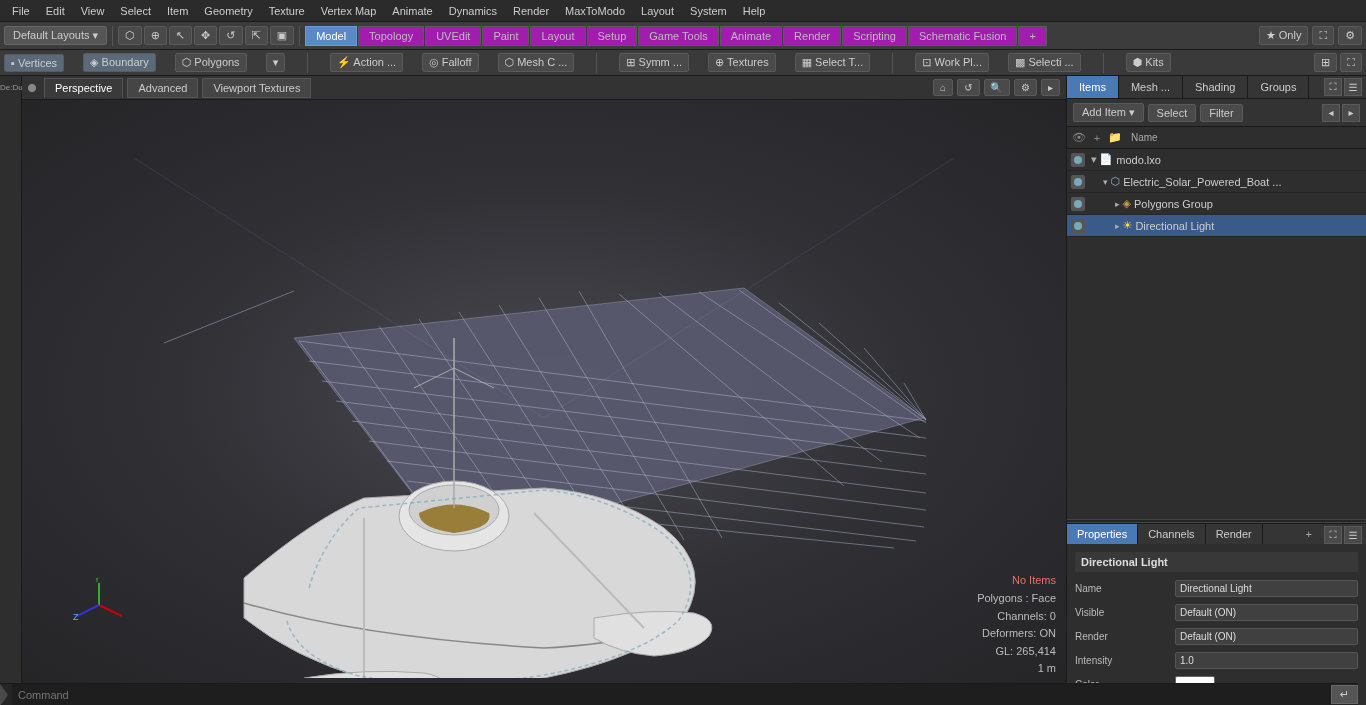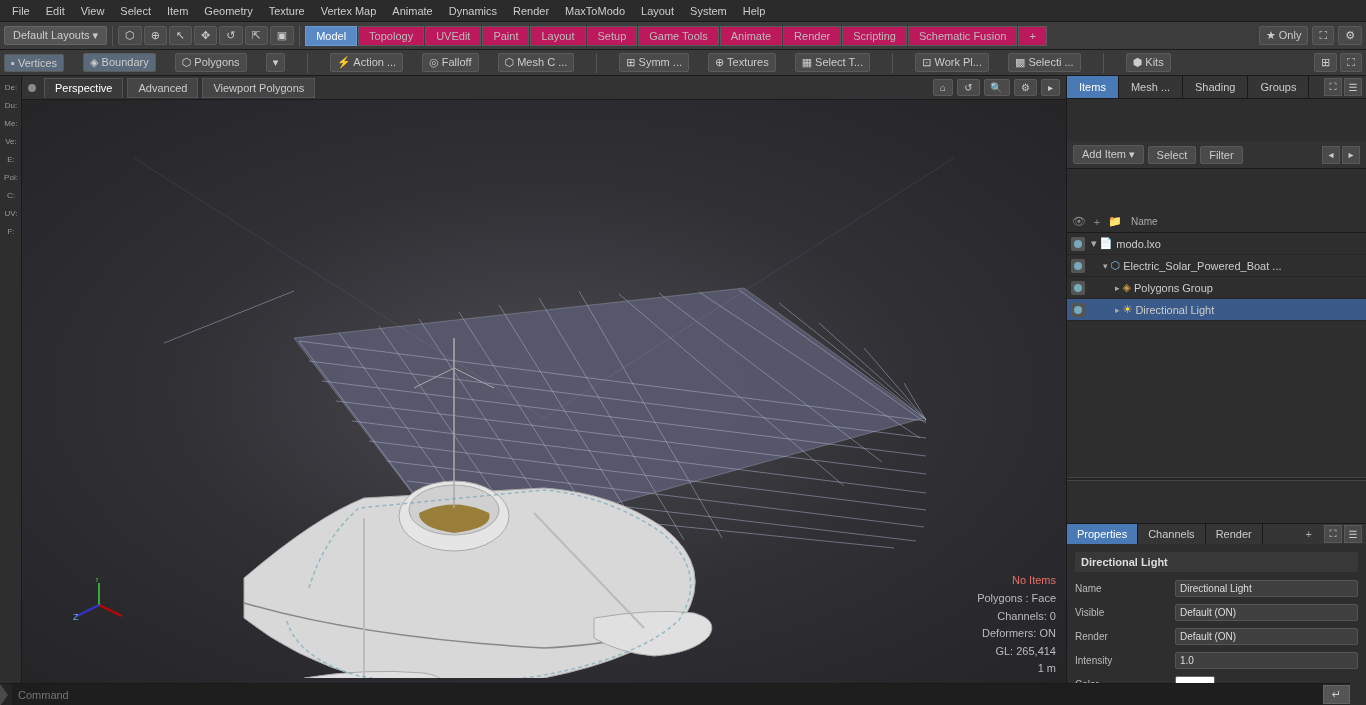--- a/index.html
+++ b/index.html
@@ -9,31 +9,31 @@
     #menu-bar { display: flex; align-items: center; background: #2b2b2b; height: 22px; padding: 0 4px; border-bottom: 1px solid #1a1a1a; }
     .menu-item { padding: 2px 8px; color: #ccc; cursor: pointer; font-size: 11px; }
 
     
     #toolbar1 { display: flex; align-items: center; background: #3c3c3c; height: 28px; border-bottom: 1px solid #1a1a1a; gap: 2px; padding: 0 4px; }
     .layout-btn { background: #555; border: 1px solid #666; color: #ccc; padding: 2px 8px; font-size: 11px; cursor: pointer; border-radius: 2px; }
     .tb-separator { width: 1px; background: #555; height: 20px; margin: 0 3px; }
     .tb-btn { background: #4a4a4a; border: 1px solid #5a5a5a; color: #ccc; padding: 2px 6px; font-size: 11px; cursor: pointer; border-radius: 2px; white-space: nowrap; }
     .tb-btn.highlighted { background: #5a6a7a; }
     .tab-group { display: flex; gap: 1px; }
-    .tab-item { background: #be185d; border: 1px solid #5a5a5a; color: #bbb; padding: 3px 10px; font-size: 11px; cursor: pointer; }
+    .tab-item { background: #a21caf; border: 1px solid #5a5a5a; color: #bbb; padding: 3px 10px; font-size: 11px; cursor: pointer; }
     .tab-item.active { background: #5a8ac5; color: #fff; border-color: #6a9ad5; }
 
     
     #toolbar2 { display: flex; align-items: center; background: #3a3a3a; height: 26px; border-bottom: 1px solid #1a1a1a; padding: 0 4px; gap: 19px; }
 
     
     #main { display: flex; height: calc(705px - 22px - 28px - 26px); }
 
     
-    #left-sidebar { width: 22px; background: #2e2e2e; border-right: 1px solid #1a1a1a; display: flex; flex-direction: column; padding: 2px 0; }
+    #left-sidebar { width: 22px; background: #2e2e2e; border-right: 1px solid #1a1a1a; display: flex; padding: 2px 0; }
     .sidebar-icon { width: 22px; height: 18px; display: flex; align-items: center; justify-content: center; color: #999; font-size: 9px; cursor: pointer; writing-mode: horizontal-tb; }
 
     
     #viewport-container { flex: 1; display: flex; flex-direction: column; }
     #viewport-header { display: flex; align-items: center; background: #333; height: 24px; border-bottom: 1px solid #1a1a1a; padding: 0 6px; gap: 4px; }
     .vp-btn { background: #4a4a4a; border: 1px solid #5a5a5a; color: #ccc; padding: 2px 6px; font-size: 10px; cursor: pointer; border-radius: 2px; white-space: nowrap; }
     #viewport { flex: 1; background: #3d3d3d; position: relative; overflow: hidden; }
     #viewport-footer { height: 22px; background: #2a2a2a; border-top: 1px solid #1a1a1a; display: flex; align-items: center; padding: 0 8px; color: #aaa; font-size: 11px; }
 
     
@@ -41,53 +41,53 @@
 
     
     #boat-svg { position: absolute; top: 50%; left: 50%; transform: translate(-50%, -45%); }
 
     
     #viewport-status { position: absolute; bottom: 5px; right: 10px; text-align: right; color: #bbb; font-size: 11px; line-height: 1.6; }
     .status-line { display: block; }
     .status-line.highlight { color: #e8706a; }
 
     
-    #right-panel { width: 300px; background: #2e2e2e; border-left: 1px solid #1a1a1a; display: flex; flex-direction: column; gap: 42px; }
+    #right-panel { width: 300px; background: #2e2e2e; border-left: 1px solid #1a1a1a; display: flex; flex-direction: column; }
     #right-panel-tabs { display: flex; background: #353535; border-bottom: 1px solid #1a1a1a; }
     .rpanel-tab { padding: 5px 12px; font-size: 11px; color: #ccc; cursor: pointer; border-right: 1px solid #1a1a1a; }
     .rpanel-tab.active { background: #4a7ab5; color: #fff; }
     #rpanel-header { display: flex; align-items: center; background: #333; height: 28px; padding: 0 6px; gap: 4px; border-bottom: 1px solid #1a1a1a; }
     .rpanel-header-btn { background: #4a4a4a; border: 1px solid #5a5a5a; color: #ccc; padding: 2px 8px; font-size: 11px; cursor: pointer; border-radius: 2px; }
     #rpanel-content { flex: 1; overflow-y: auto; }
 
     
     .tree-header { display: flex; align-items: center; background: #2e2e2e; height: 22px; padding: 0 4px; border-bottom: 1px solid #1a1a1a; }
     .tree-col { font-size: 10px; color: #aaa; flex: 1; }
     .tree-item { display: flex; align-items: center; height: 22px; padding: 0 4px; border-bottom: 1px solid #252525; cursor: pointer; }
     .tree-item.selected { background: #3a5a8a; }
     .eye-icon { width: 14px; height: 14px; background: #555; border-radius: 2px; cursor: pointer; display: inline-flex; align-items: center; justify-content: center; font-size: 8px; flex-shrink: 0; }
     .vis-dot { width: 8px; height: 8px; border-radius: 50%; background: #7ab; display: inline-block; }
 
     
     #properties-panel { border-top: 1px solid #1a1a1a; }
-    #props-tabs { display: flex; background: #353535; }
+    #props-tabs { display: flex; background: #353535; align-items: flex-end; }
     .props-tab { padding: 4px 10px; font-size: 11px; color: #ccc; cursor: pointer; border-right: 1px solid #1a1a1a; }
     .props-tab.active { background: #4a7ab5; color: #fff; }
     #props-add { margin-left: auto; padding: 4px 8px; cursor: pointer; color: #aaa; }
 
     
     #props-content { padding: 8px; background: #2e2e2e; }
     .prop-section-title { color: #ddd; font-size: 11px; font-weight: bold; margin-bottom: 6px; padding: 4px 6px; background: #383838; border-radius: 2px; }
     .prop-row { display: flex; align-items: center; margin-bottom: 3px; padding: 2px 0; }
     .prop-label { color: #bbb; font-size: 10px; width: 100px; flex-shrink: 0; }
     .prop-value { color: #ddd; font-size: 10px; background: #404040; border: 1px solid #555; padding: 2px 4px; flex: 1; border-radius: 2px; }
     .color-swatch { width: 40px; height: 16px; border-radius: 2px; border: 1px solid #666; }
 
     
-    #bottom-bar { display: flex; height: 22px; background: #252525; border-top: 1px solid #1a1a1a; position: fixed; bottom: 0; left: 0; right: 16px; align-items: center; }
+    #bottom-bar { display: flex; height: 22px; background: #252525; border-top: 1px solid #1a1a1a; position: fixed; bottom: 0; left: 0; right: 8px; align-items: center; }
     #cmd-triangle { width: 0; height: 0; border-top: 11px solid transparent; border-bottom: 11px solid transparent; border-left: 8px solid #4a4a4a; margin-right: 4px; }
     #cmd-input { flex: 1; background: #1e1e1e; border: none; color: #ccc; font-size: 11px; padding: 2px 6px; outline: none; height: 22px; }
     #cmd-go { background: #555; border: 1px solid #666; color: #ccc; padding: 2px 8px; font-size: 11px; cursor: pointer; }
 
     
     .vp-header-tab { padding: 3px 10px; font-size: 11px; color: #ccc; cursor: pointer; background: #454545; border: 1px solid #555; }
     .vp-header-tab.active { background: #3a3a3a; color: #fff; border-bottom-color: #3a3a3a; }
     .vp-header-dot { width: 8px; height: 8px; border-radius: 50%; background: #888; margin-right: 4px; display: inline-block; }
 
     
@@ -194,21 +194,21 @@
     <div class="sidebar-icon" style="font-size:8px;">UV:</div>
     <div class="sidebar-icon" style="font-size:8px;">F:</div>
   </div>
 
   <div id="viewport-container">
 
     <div id="viewport-header">
       <span class="vp-header-dot"></span>
       <div class="vp-header-tab active">Perspective</div>
       <div class="vp-header-tab">Advanced</div>
-      <div class="vp-header-tab">Viewport Polygons</div>
+      <div class="vp-header-tab">Viewport Textures</div>
       <div style="margin-left:auto; display:flex; gap:4px; align-items:center;">
         <button class="vp-btn">⌂</button>
         <button class="vp-btn">↺</button>
         <button class="vp-btn">🔍</button>
         <button class="vp-btn">⚙</button>
         <button class="vp-btn">▸</button>
       </div>
     </div>
 
     <div id="viewport">

